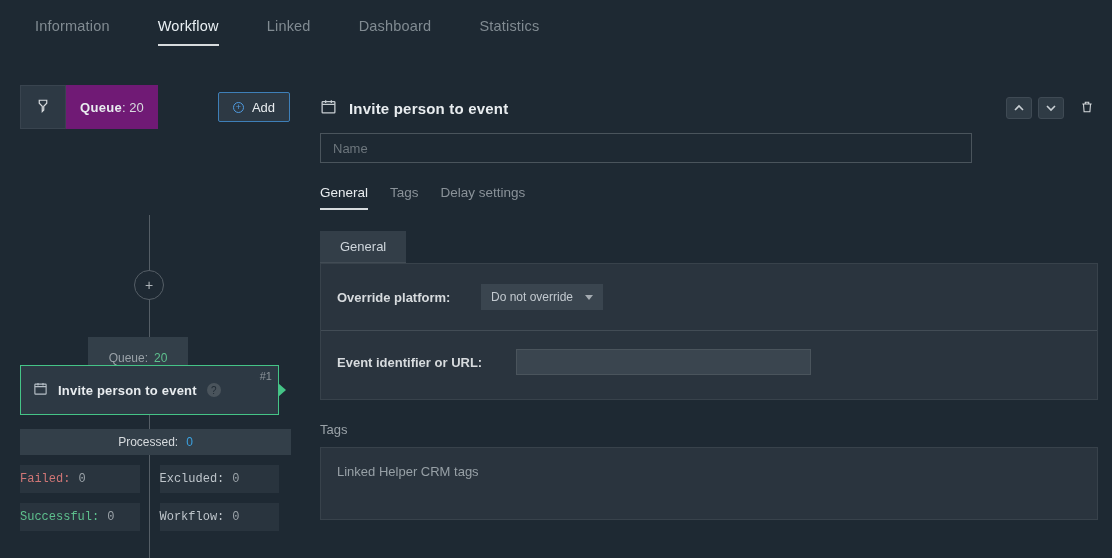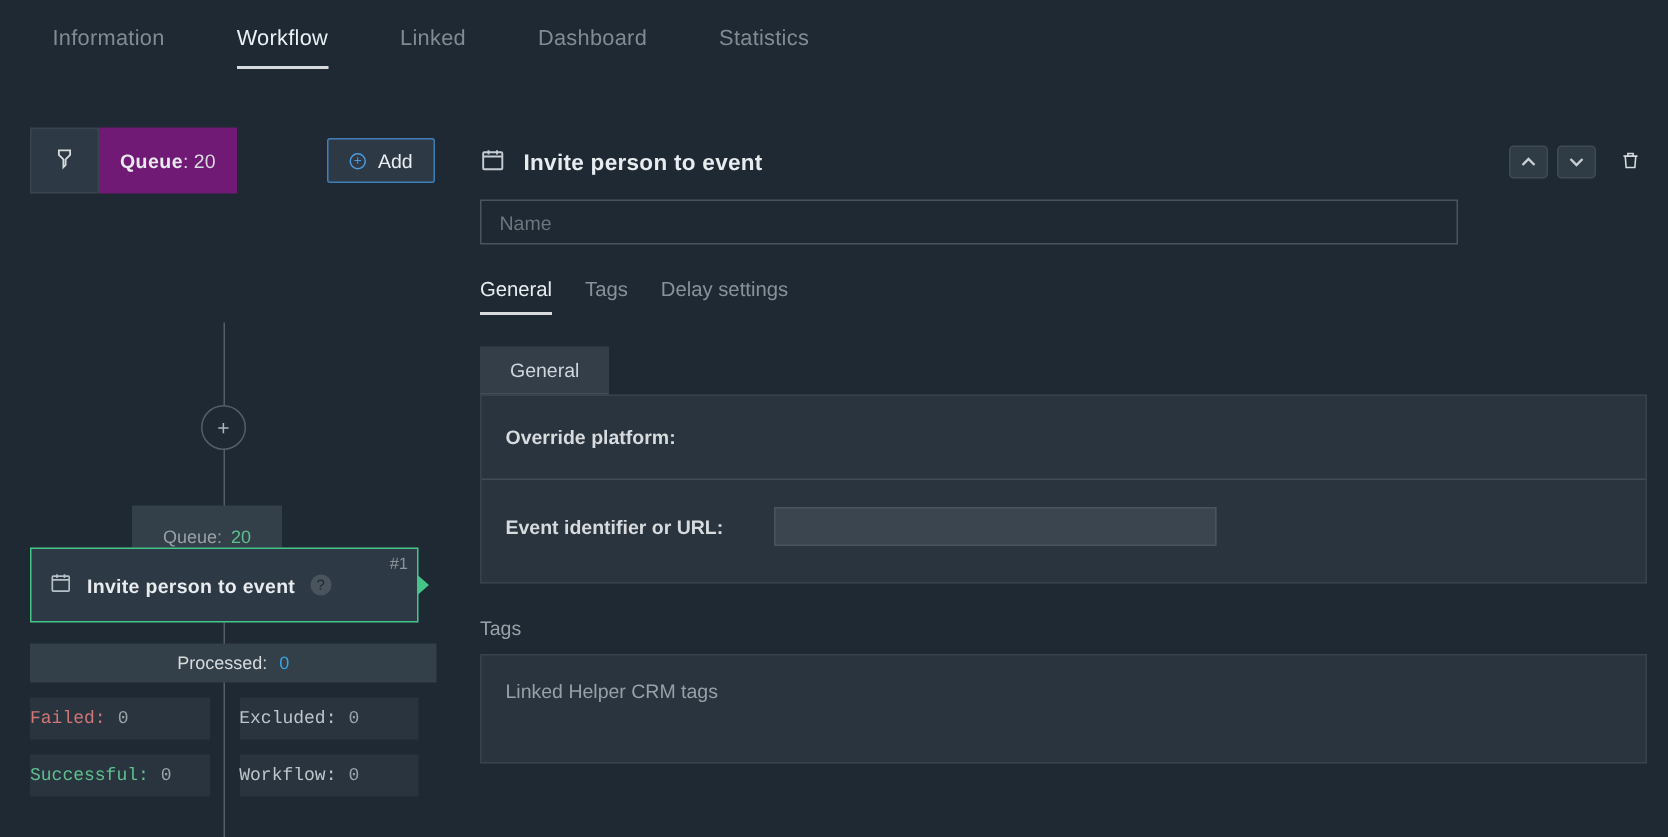--- a/index.html
+++ b/index.html
@@ -328,20 +328,23 @@
       <div class="subtab active">General</div>
       <div class="subtab">Tags</div>
       <div class="subtab">Delay settings</div>
     </div>
 
     <div>
       <div class="section-tab">General</div>
       <div class="section-body">
         <div class="form-row ovr">
           <span class="lbl">Override platform:</span>
+          <span class="select-field">
+            <span>Do not override</span>
+          </span>
         </div>
         <div class="sep"></div>
         <div class="form-row url" style="margin-bottom:0">
           <span class="lbl">Event identifier or URL:</span>
           <input class="url-input" style="">
         </div>
       </div>
 
       <div class="tags-head">Tags</div>
       <div class="tags-body">

